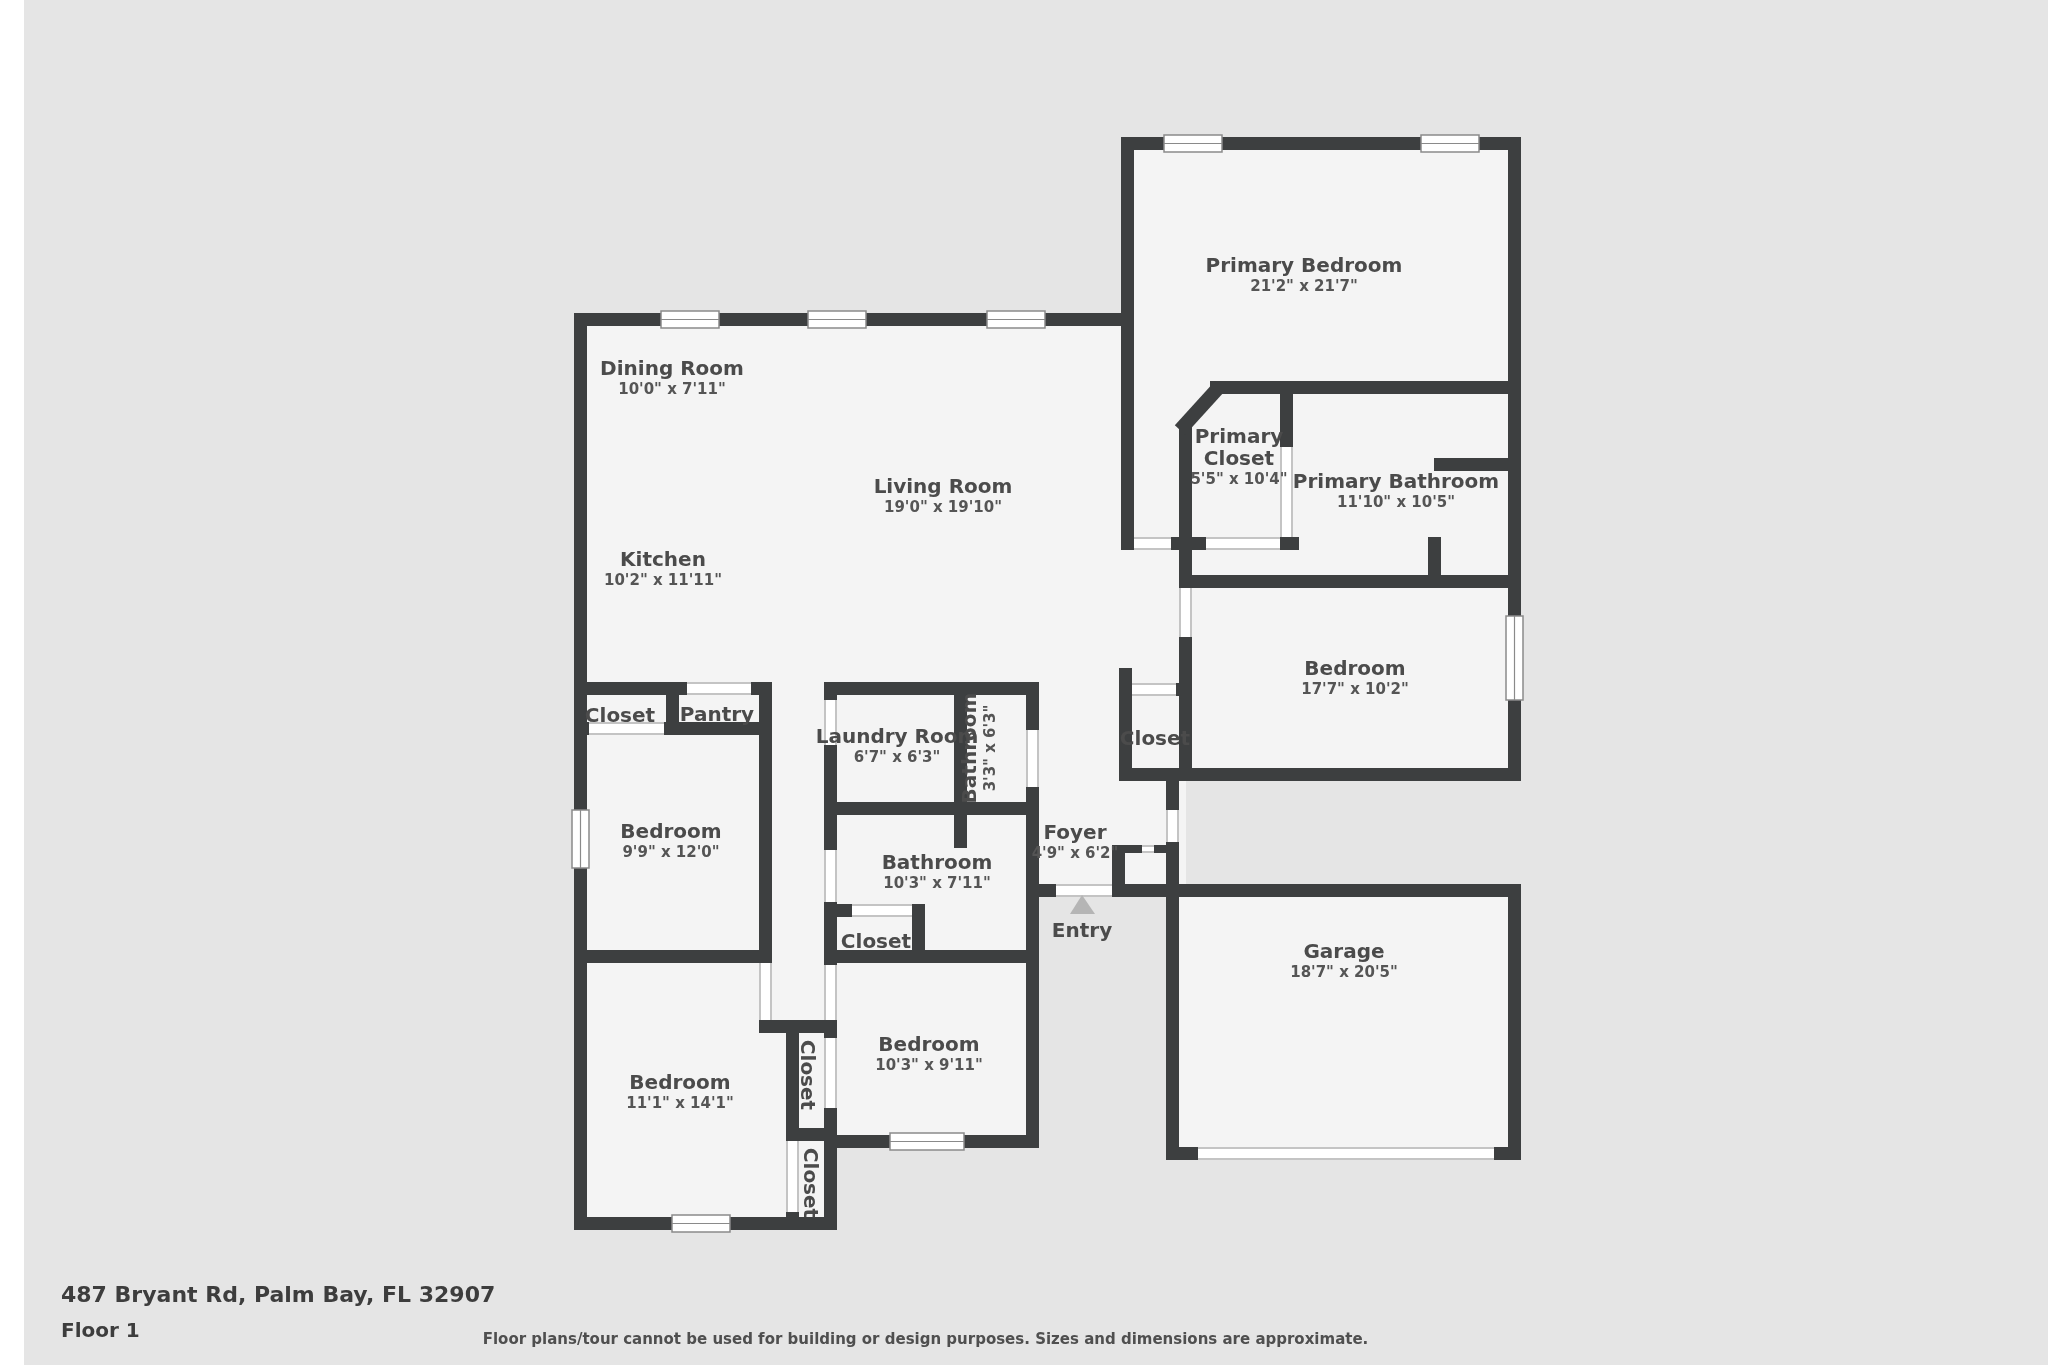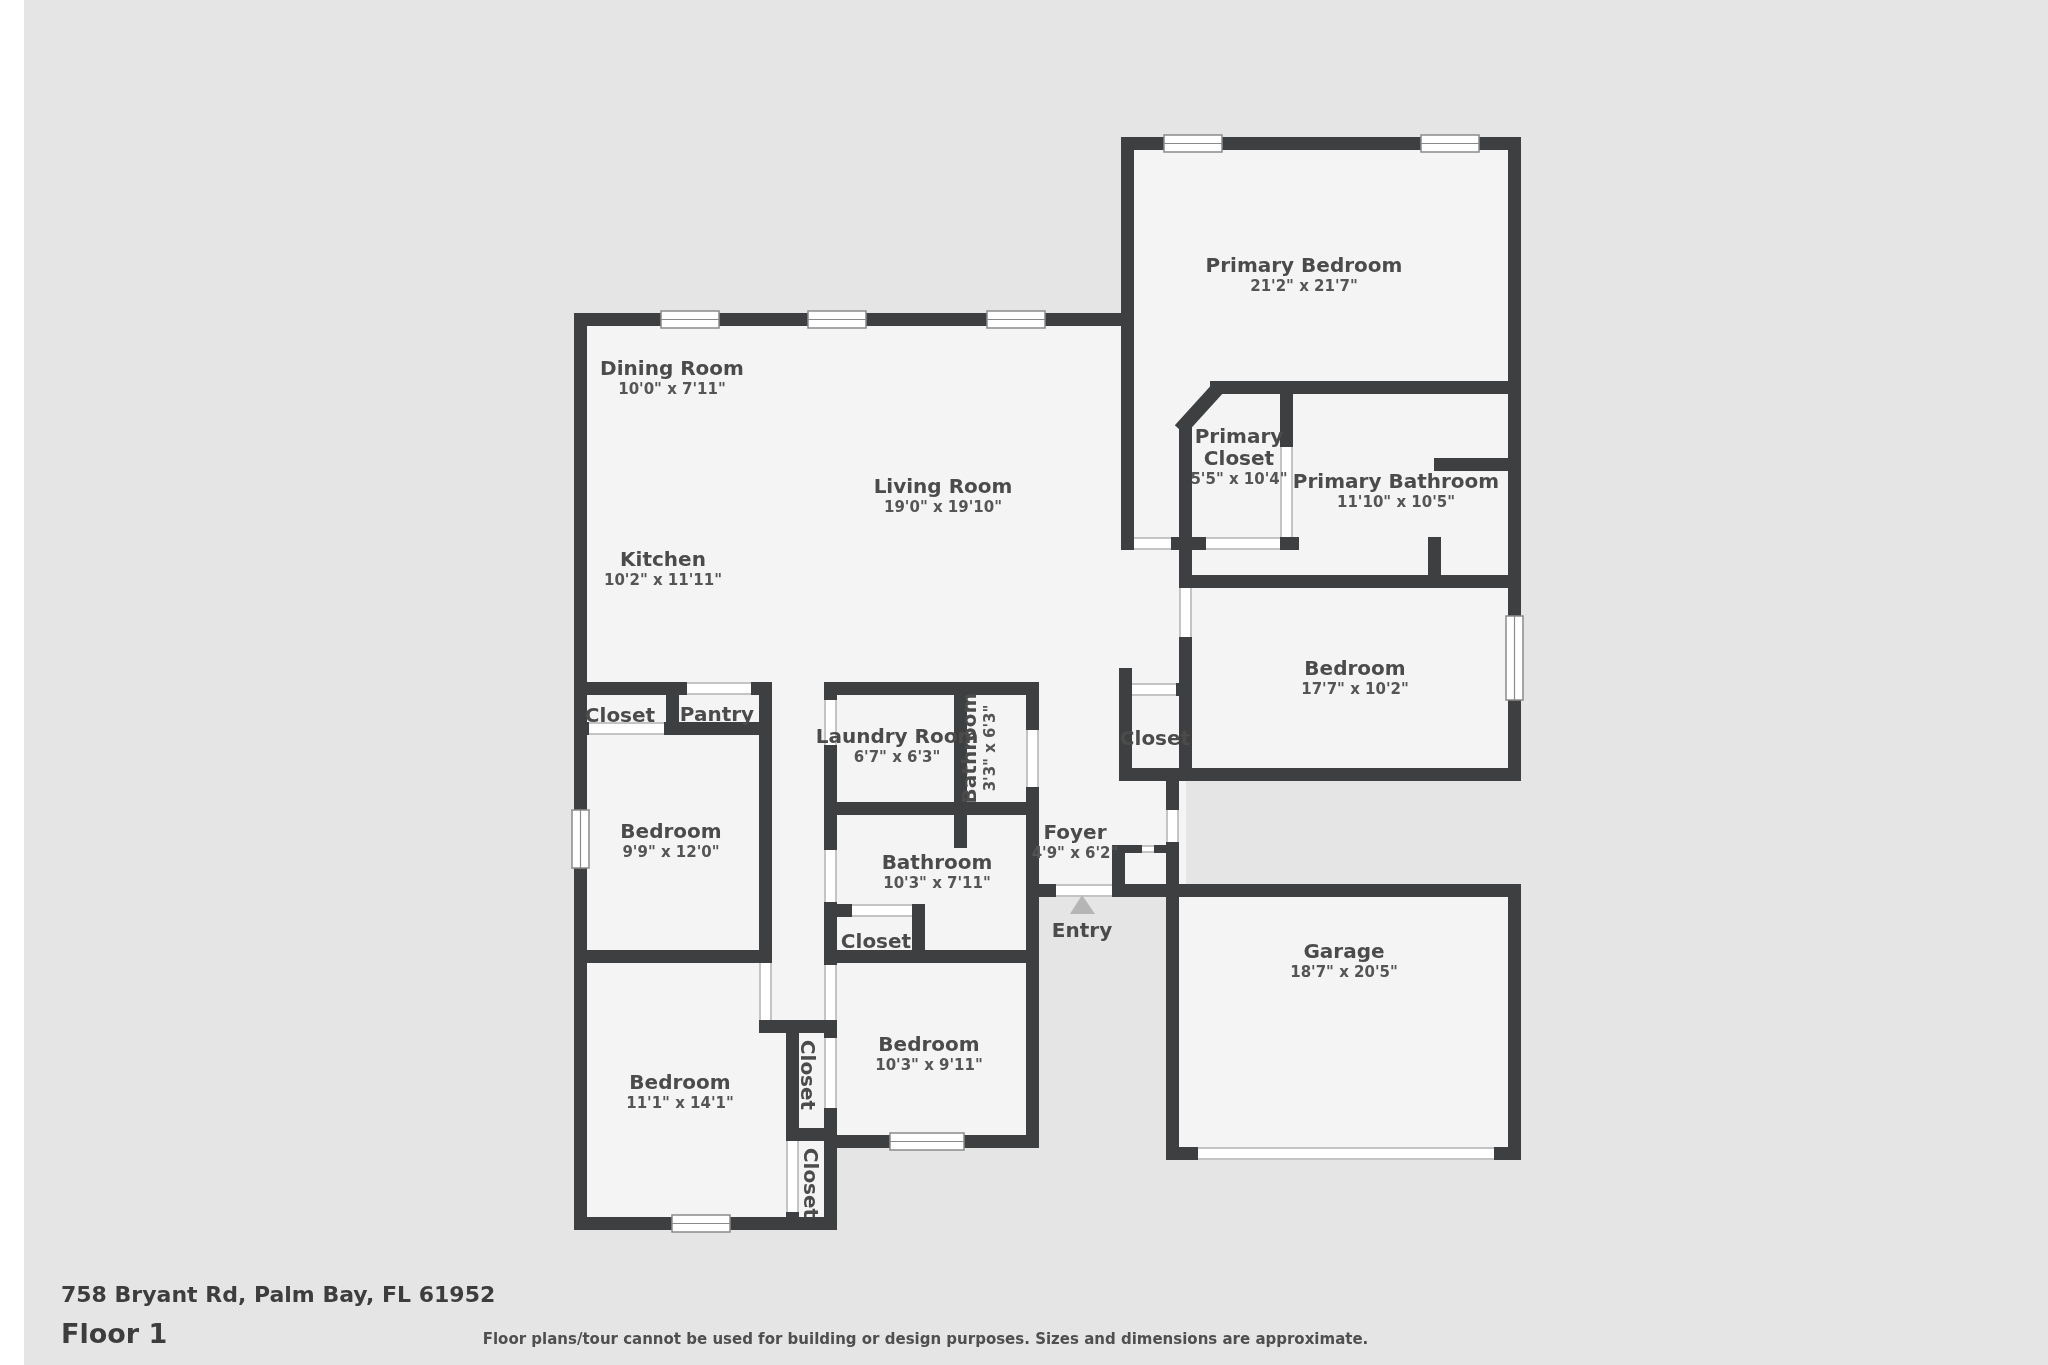--- a/index.html
+++ b/index.html
@@ -1,20 +1,20 @@
 <!DOCTYPE html>
 <html><head>
 <meta charset="utf-8">
 <style>
   html,body{margin:0;padding:0;background:#ffffff;}
   .stage{position:relative;width:2048px;height:1365px;background:#e5e5e5;overflow:hidden;
          font-family:"DejaVu Sans","Liberation Sans",sans-serif;margin-left:24px;}
   svg{position:absolute;left:0;top:0;}
   .footer-address{position:absolute;left:37px;top:1282px;font-size:22px;font-weight:700;color:#3d3d3d;}
-  .footer-floor{position:absolute;left:37px;top:1318px;font-size:27px;font-weight:700;color:#3d3d3d;}
+  .footer-floor{position:absolute;left:37px;top:1318px;font-size:20px;font-weight:700;color:#3d3d3d;}
   .footer-disclaimer{position:absolute;left:0;top:1330px;width:1803px;text-align:center;
          font-size:15px;font-weight:700;color:#4f4f4f;}
   text{font-family:"DejaVu Sans","Liberation Sans",sans-serif;}
   .room-name{font-size:20px;font-weight:700;fill:#4b4b4b;}
   .room-dims{font-size:15px;font-weight:700;fill:#555555;}
 </style>
 </head>
 <body>
 
 <div class="stage">
@@ -250,16 +250,16 @@
           <text x="1320" y="958" text-anchor="middle" class="room-name">Garage</text>
           <text x="1320" y="977" text-anchor="middle" class="room-dims">18'7" x 20'5"</text>
         </g>
       </g>
       <g>
         <polygon points="1046,914 1071,914 1058,895" fill="#b5b5b5"></polygon>
         <text x="1058" y="937" text-anchor="middle" class="room-name">Entry</text>
       </g>
     </svg>
 
-  <div class="footer-address">758 Bryant Rd, Palm Bay, FL 61952</div>
+  <div class="footer-address">487 Bryant Rd, Palm Bay, FL 32907</div>
   <div class="footer-floor">Floor 1</div>
   <div class="footer-disclaimer">Floor plans/tour cannot be used for building or design purposes. Sizes and dimensions are approximate.</div>
 </div>
 
 </body></html>

